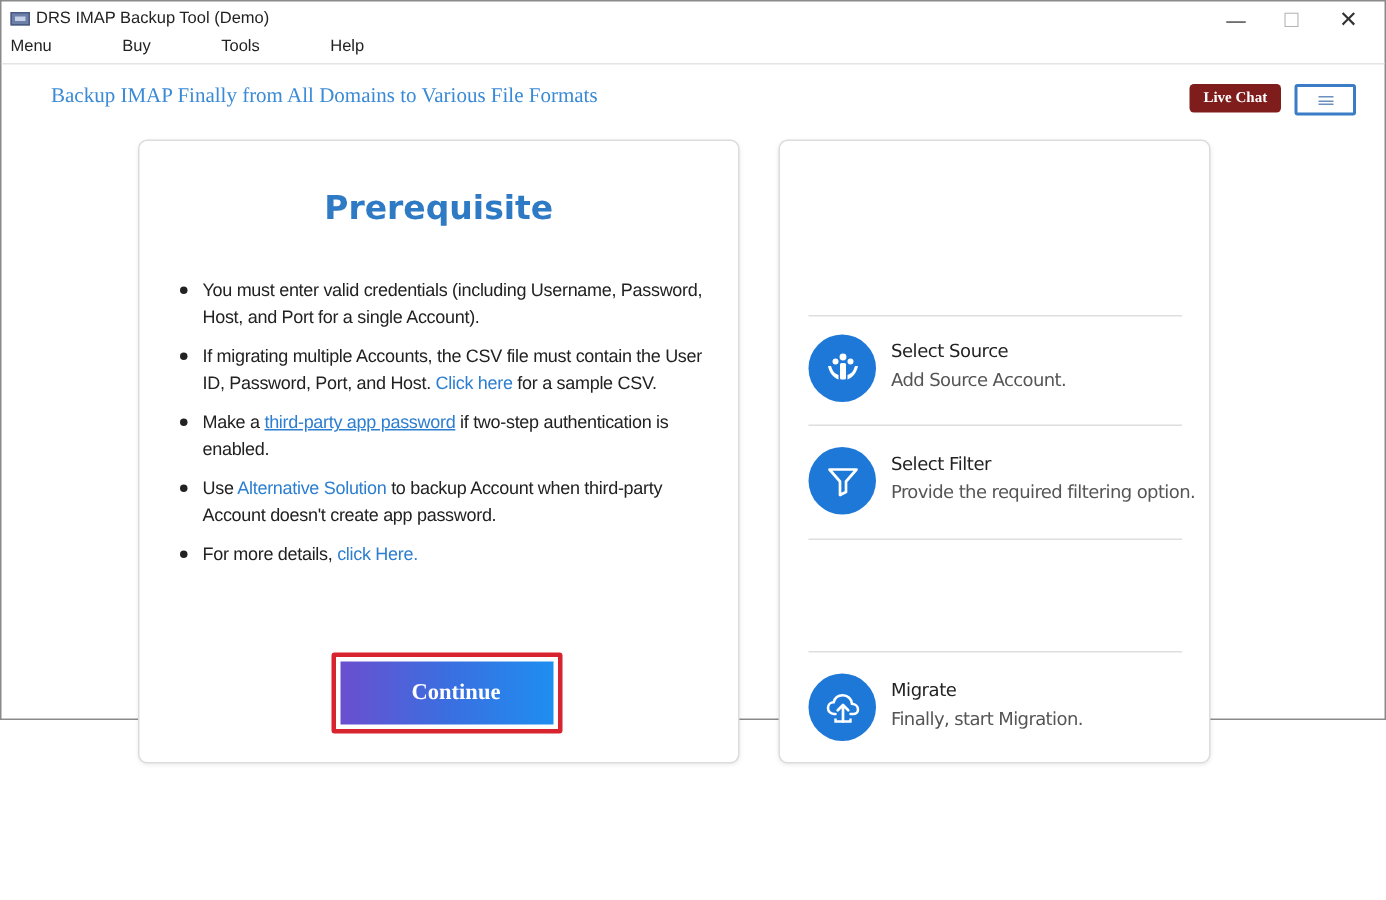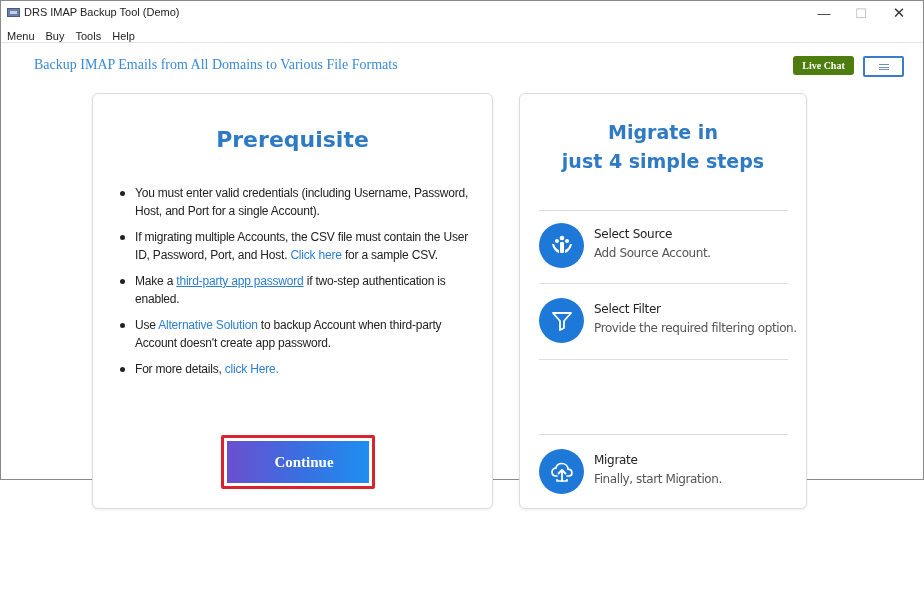--- a/index.html
+++ b/index.html
@@ -30,32 +30,33 @@
   .win-ctrl {
     position: absolute; top: 0; height: 24px; width: 40px;
     display: flex; align-items: center; justify-content: center;
     font-size: 13px; color: #333; cursor: pointer;
   }
   .win-min { left: 803px; }
   .win-max { left: 840px; color: #b5b5b5; }
   .win-close { left: 878px; font-size: 15px; }
   .menubar {
     position: absolute; left: 0; top: 24px; width: 100%; height: 18px;
-    display: flex; align-items: flex-end; padding-left: 6px;
+    display: flex; align-items: flex-start; padding-left: 6px;
     border-bottom: 1px solid #e4e4e4;
+    gap: 36px;
   }
   .menu-item { font-size: 11px; color: #222; margin-right: 11px; cursor: pointer; }
   .content { position: absolute; left: 0; top: 43px; width: 922px; height: 555px; }
   .tagline {
     position: absolute; left: 33px; top: 13px;
     font-family: "Liberation Serif", serif; font-size: 14px; color: #3a8ad6;
   }
   .live-chat {
     position: absolute; left: 792px; top: 12px; width: 61px; height: 19px;
-    background: #4d7c0f; color: #fff; border-radius: 3px;
+    background: #7f1d1d; color: #fff; border-radius: 3px;
     font-size: 10px; font-weight: bold;
     display: flex; align-items: center; justify-content: center; cursor: pointer;
     font-family: "Liberation Serif", serif;
   }
   .hamburger {
     position: absolute; left: 862px; top: 12px; width: 41px; height: 21px;
     border: 2px solid #3a7dc6; border-radius: 2px; background: #fff;
     display: flex; align-items: center; justify-content: center; cursor: pointer;
   }
   .hamburger span { display: block; width: 10px; height: 6px; border-top: 1px solid #6a8fc0; border-bottom: 1px solid #6a8fc0; position: relative; }
@@ -130,21 +131,21 @@
   </div>
 
   <div class="menubar">
     <span class="menu-item">Menu</span>
     <span class="menu-item">Buy</span>
     <span class="menu-item">Tools</span>
     <span class="menu-item">Help</span>
   </div>
 
   <div class="content">
-    <div class="tagline">Backup IMAP Emails from All Domains to Various File Formats</div>
+    <div class="tagline">Backup IMAP Finally from All Domains to Various File Formats</div>
     <div class="live-chat">Live Chat</div>
     <div class="hamburger">
       <span></span>
     </div>
 
     <div class="card card-left">
       <div class="prereq-title">Prerequisite</div>
       <div class="bullets">
         <div class="bullet">
           <span>You must enter valid credentials (including Username, Password, Host, and Port for a single Account).</span>
@@ -161,24 +162,20 @@
         <div class="bullet">
           <span>For more details, </span><span class="link">click Here.</span><span></span>
         </div>
       </div>
       <div class="continue-wrap">
         <div class="continue-btn">Continue</div>
       </div>
     </div>
 
     <div class="card card-right">
-      <div class="migrate-title">
-        <div>Migrate in</div>
-        <div>just 4 simple steps</div>
-      </div>
 
       <div class="divider" style="top:116px"></div>
 
       <div class="step" style="top:129px">
         <div class="step-icon">
           <svg width="24" height="22" viewBox="0 0 24 22">
             <circle cx="12" cy="3" r="2.3" fill="#fff"></circle>
             <circle cx="7" cy="6" r="2" fill="#fff"></circle>
             <circle cx="17" cy="6" r="2" fill="#fff"></circle>
             <rect x="10" y="7" width="4" height="11" rx="1" fill="#fff"></rect>

